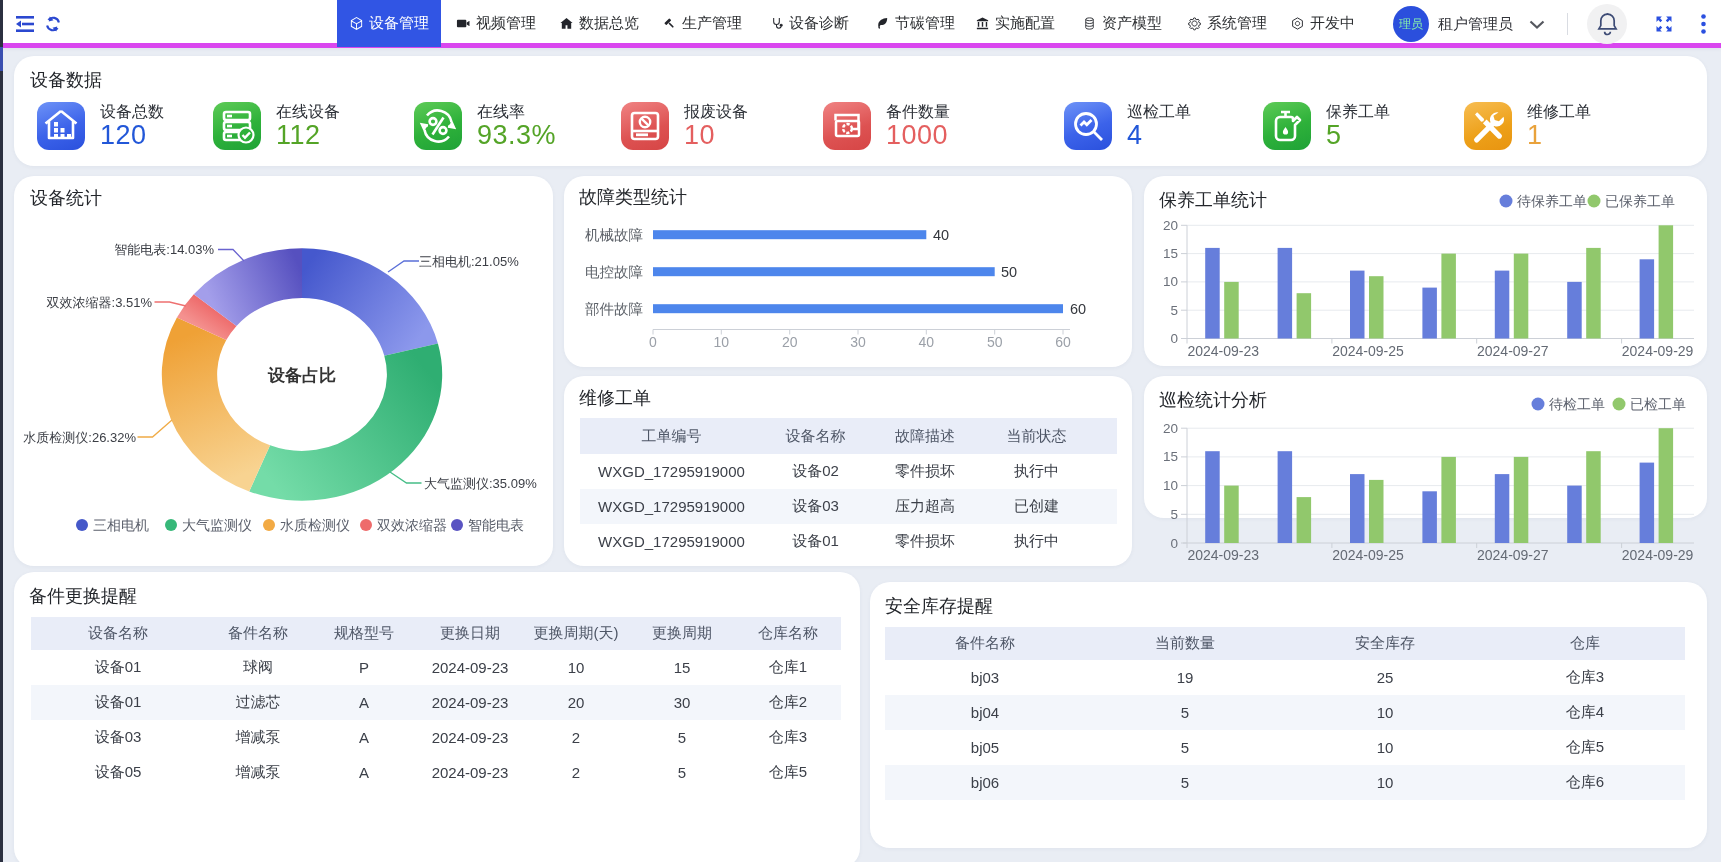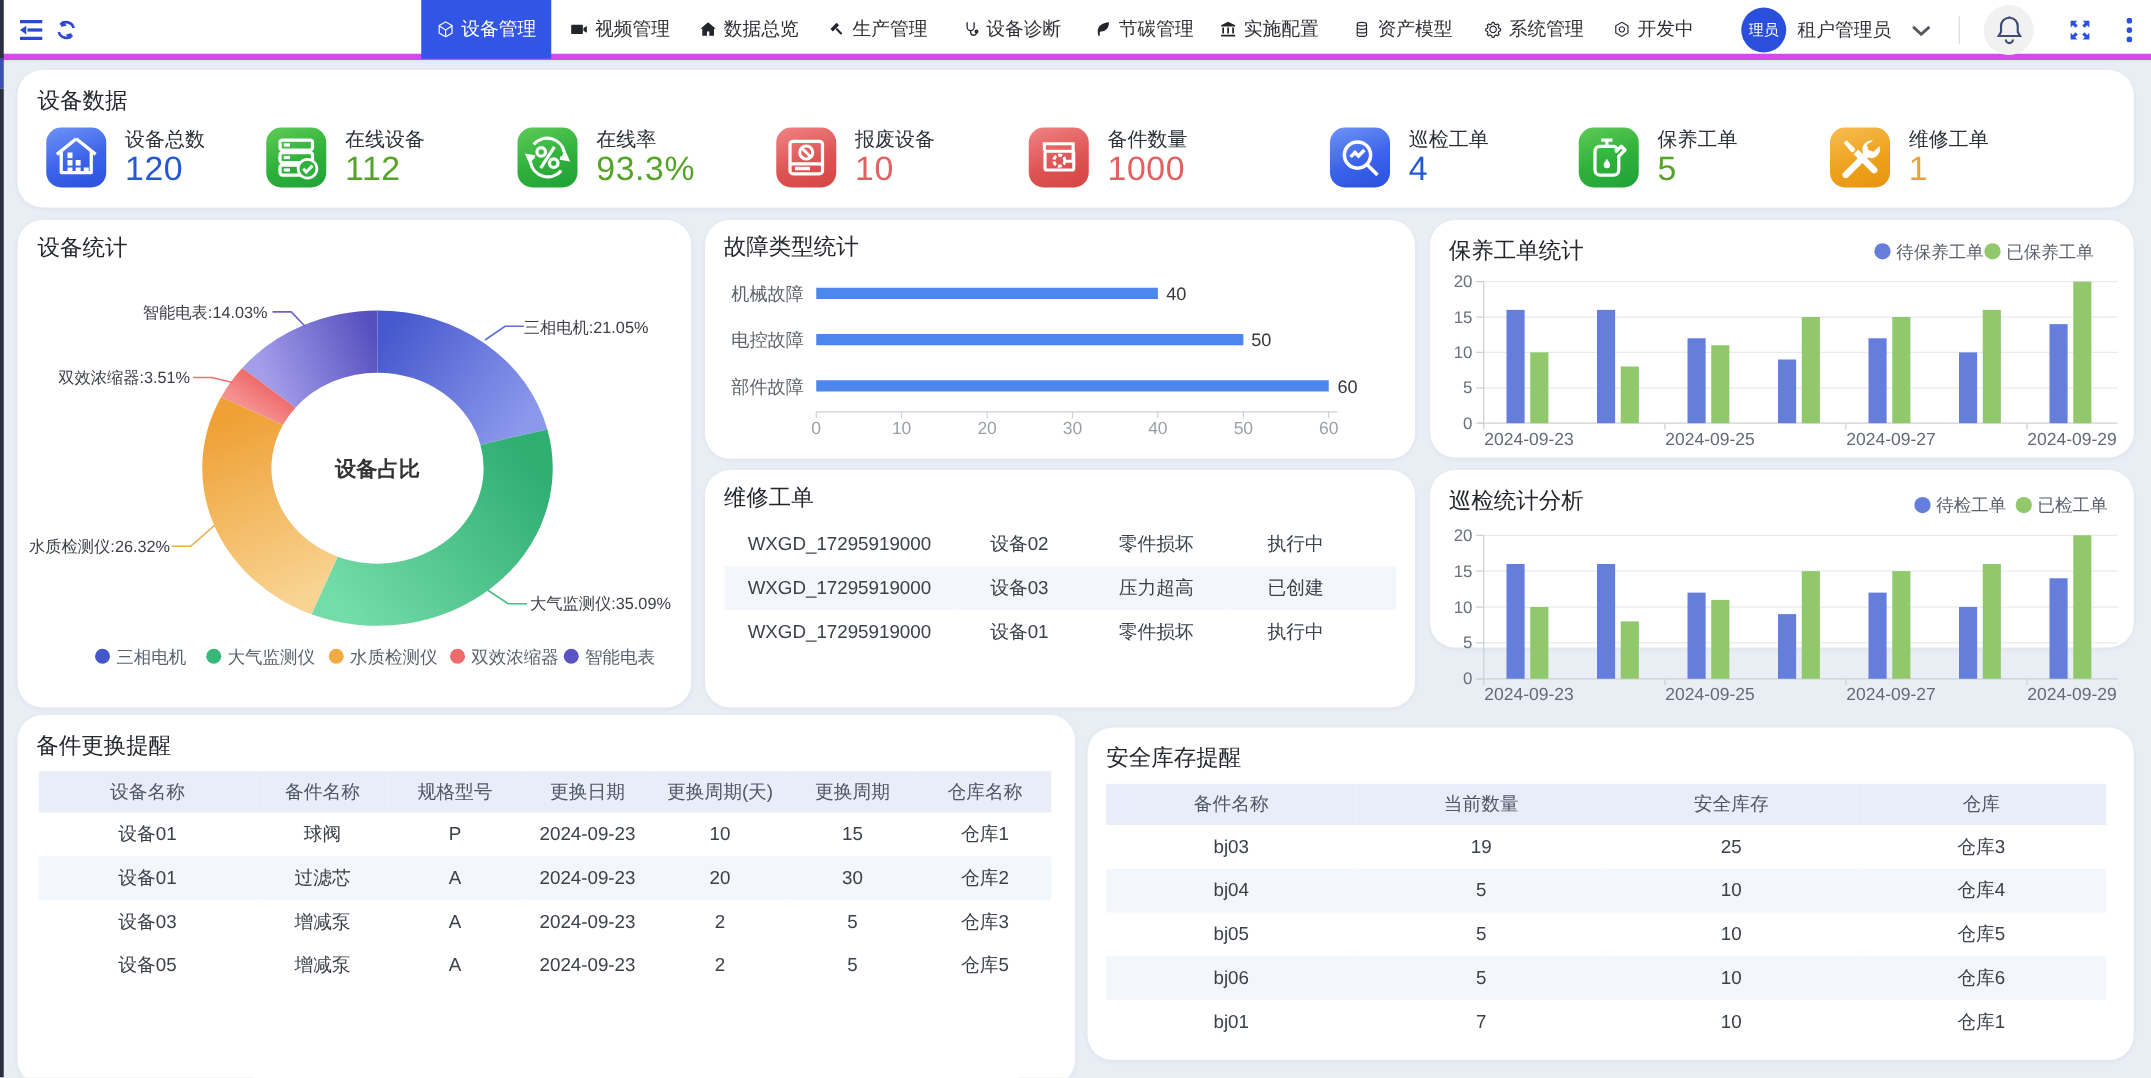--- a/index.html
+++ b/index.html
@@ -11,21 +11,21 @@
   #hdr { position:absolute; left:0; top:0; width:1721px; height:48px; background:#fff;
          border-bottom:5px solid #d946ef; box-shadow:0 1px 4px rgba(20,40,80,.06); z-index:5; }
   .hico { position:absolute; top:16px; }
   .navitem { position:absolute; top:0; height:47px; display:flex; align-items:center;
     font-size:15px; color:#2e3033; white-space:nowrap; }
   .navitem svg { margin-right:5px; }
   #navactive { position:absolute; left:337px; top:0; width:104px; height:47px;
     background:#3155e4; color:#fff; display:flex; align-items:center; justify-content:center;
     font-size:15px; }
   #avatar { position:absolute; left:1393px; top:6px; width:36px; height:36px; border-radius:50%;
-    background:#2b4fdd; color:#ffffff; font-size:12px; display:flex; align-items:center; justify-content:center; }
+    background:#2b4fdd; color:#86efac; font-size:12px; display:flex; align-items:center; justify-content:center; }
   #uname { position:absolute; left:1438px; top:15px; font-size:15px; color:#303238; }
   #belldisc { position:absolute; left:1587px; top:4px; width:40px; height:40px; border-radius:50%; background:#f1f1f2; }
   
   #strip1 { position:absolute; left:0; top:0; width:3px; height:47px; background:#2b3040; z-index:6;}
   #strip2 { position:absolute; left:0; top:47px; width:3px; height:24px; background:#3a4fb0; z-index:6;}
   #strip3 { position:absolute; left:0; top:71px; width:3px; height:791px; background:#2b3040; z-index:6;}
   
   .panel { position:absolute; background:#fff; border-radius:20px; box-shadow:0 1px 4px rgba(30,50,90,.05); }
   .ptitle { position:absolute; font-size:18px; color:#23262b; font-weight:500; letter-spacing:0; }
   
@@ -365,20 +365,26 @@
   <div class="panel" style="left:564px;top:376px;width:568px;height:190px">
     <div class="ptitle" style="left:15px;top:10px">维修工单</div>
     <table class="tbl" style="left:16px;top:42px;width:537px">
       <colgroup>
           <col style="width:183px">
           <col style="width:105px">
           <col style="width:114px">
           <col style="width:135px">
         </colgroup>
       <tbody>
+          <tr style="height:36px">
+            <th>工单编号</th>
+            <th>设备名称</th>
+            <th>故障描述</th>
+            <th style="padding-right:26px">当前状态</th>
+          </tr>
       <tr style="height:35px">
             <td>WXGD_17295919000</td>
             <td>设备02</td>
             <td>零件损坏</td>
             <td style="padding-right:26px">执行中</td>
           </tr>
       <tr style="height:35px" class="alt">
             <td>WXGD_17295919000</td>
             <td>设备03</td>
             <td>压力超高</td>
@@ -597,22 +603,16 @@
             <td>5</td>
             <td>10</td>
             <td>仓库5</td>
           </tr>
       <tr style="height:35px" class="alt">
             <td>bj06</td>
             <td>5</td>
             <td>10</td>
             <td>仓库6</td>
           </tr>
-      <tr style="height:35px">
-            <td>bj01</td>
-            <td>7</td>
-            <td>10</td>
-            <td>仓库1</td>
-          </tr>
     </tbody>
       </table>
   </div>
 </div>
 
 </body></html>

